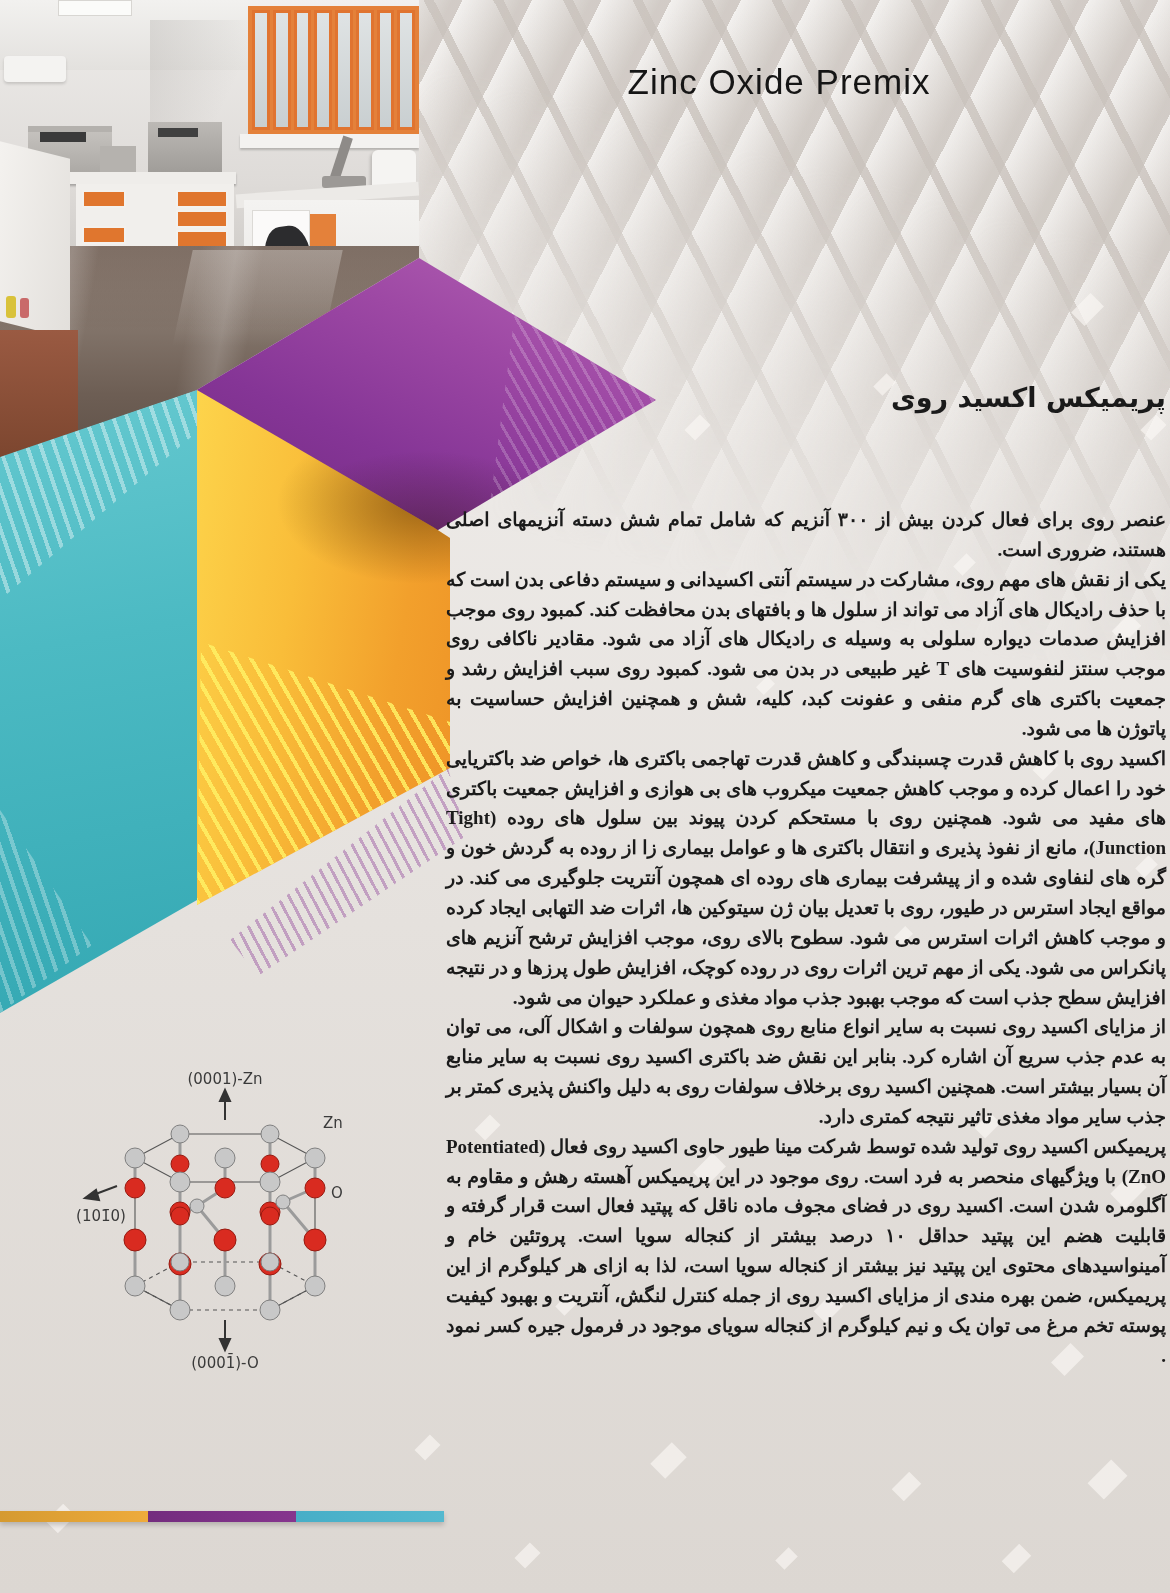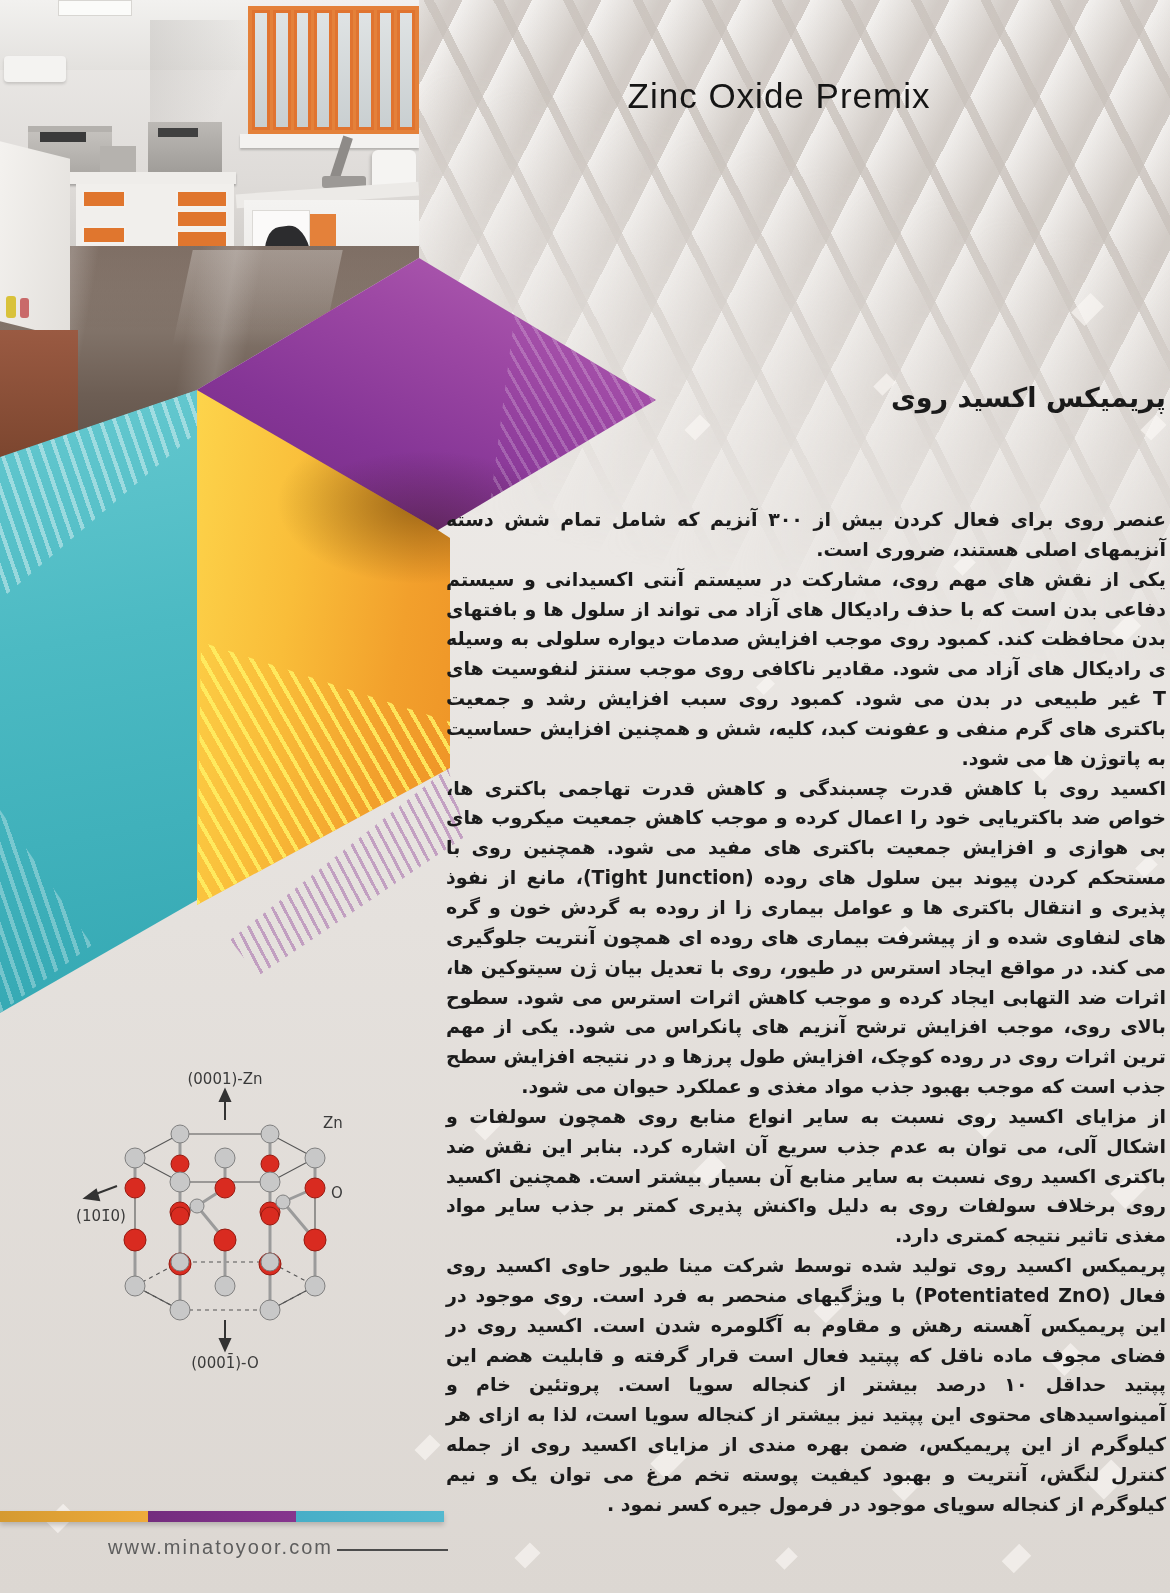--- a/index.html
+++ b/index.html
@@ -101,34 +101,34 @@
     clip-path:polygon(4px 252px,253px 332px,253px 378px,0 515px);
     background:repeating-linear-gradient(60deg, rgba(255,240,100,0.85) 0 4px, transparent 4px 14px);
   }
   #purple-hatch{
     left:220px; top:758px; width:248px; height:225px;
     clip-path:polygon(228px 10px,246px 78px,38px 218px,10px 182px);
     background:repeating-linear-gradient(62deg, rgba(140,60,150,0.40) 0 3px, transparent 3px 10px);
   }
   
   #title-en{
-    position:absolute; left:443px; top:76px; width:672px;
+    position:absolute; left:443px; top:62px; width:672px;
     text-align:center; font-size:35px; letter-spacing:1px; color:#151515;
     font-family:"Liberation Sans","DejaVu Sans",sans-serif;
   }
   #title-fa{
     position:absolute; left:443px; top:382px; width:723px;
     direction:rtl; font-size:27px; font-weight:bold; color:#1a1a1a;
   }
   #bodytext{
     position:absolute; left:446px; top:505px; width:720px;
     direction:rtl; text-align:justify; color:#1b1b1b;
     font-size:19px; font-weight:bold; line-height:29.85px;
   }
-  #bodytext p{margin:0; text-align:justify;}
+  #bodytext p{margin:0; text-align:justify;font-family:Liberation Serif, serif;}
   
   #diagram{position:absolute; left:62px; top:1066px; width:306px; height:306px;}
   
   #footer-stripe{position:absolute; left:0; top:1511px; width:444px; height:11px; display:flex;
     box-shadow:0 3px 5px rgba(0,0,0,0.18);}
   #footer-stripe .seg{height:100%;}
   .seg-orange{width:148px;background:linear-gradient(90deg,#d59a30,#eeab3c);}
   .seg-purple{width:148px;background:linear-gradient(90deg,#732c7e,#86358e);}
   .seg-teal{width:148px;background:linear-gradient(90deg,#47aec7,#55b9cf);}
   #footer-url{
@@ -315,18 +315,14 @@
       <text x="36" y="155" text-anchor="middle">(101̄0)</text>
       <text x="160" y="302" text-anchor="middle">(0001̄)-O</text>
     </g>
   </svg>
 
   <div id="footer-stripe">
     <div class="seg seg-orange"></div>
     <div class="seg seg-purple"></div>
     <div class="seg seg-teal"></div>
   </div>
-  <div id="footer-url">
-    <span>www.minatoyoor.com</span>
-    <span class="rule"></span>
-  </div>
 
 </div>
 
 </body></html>

